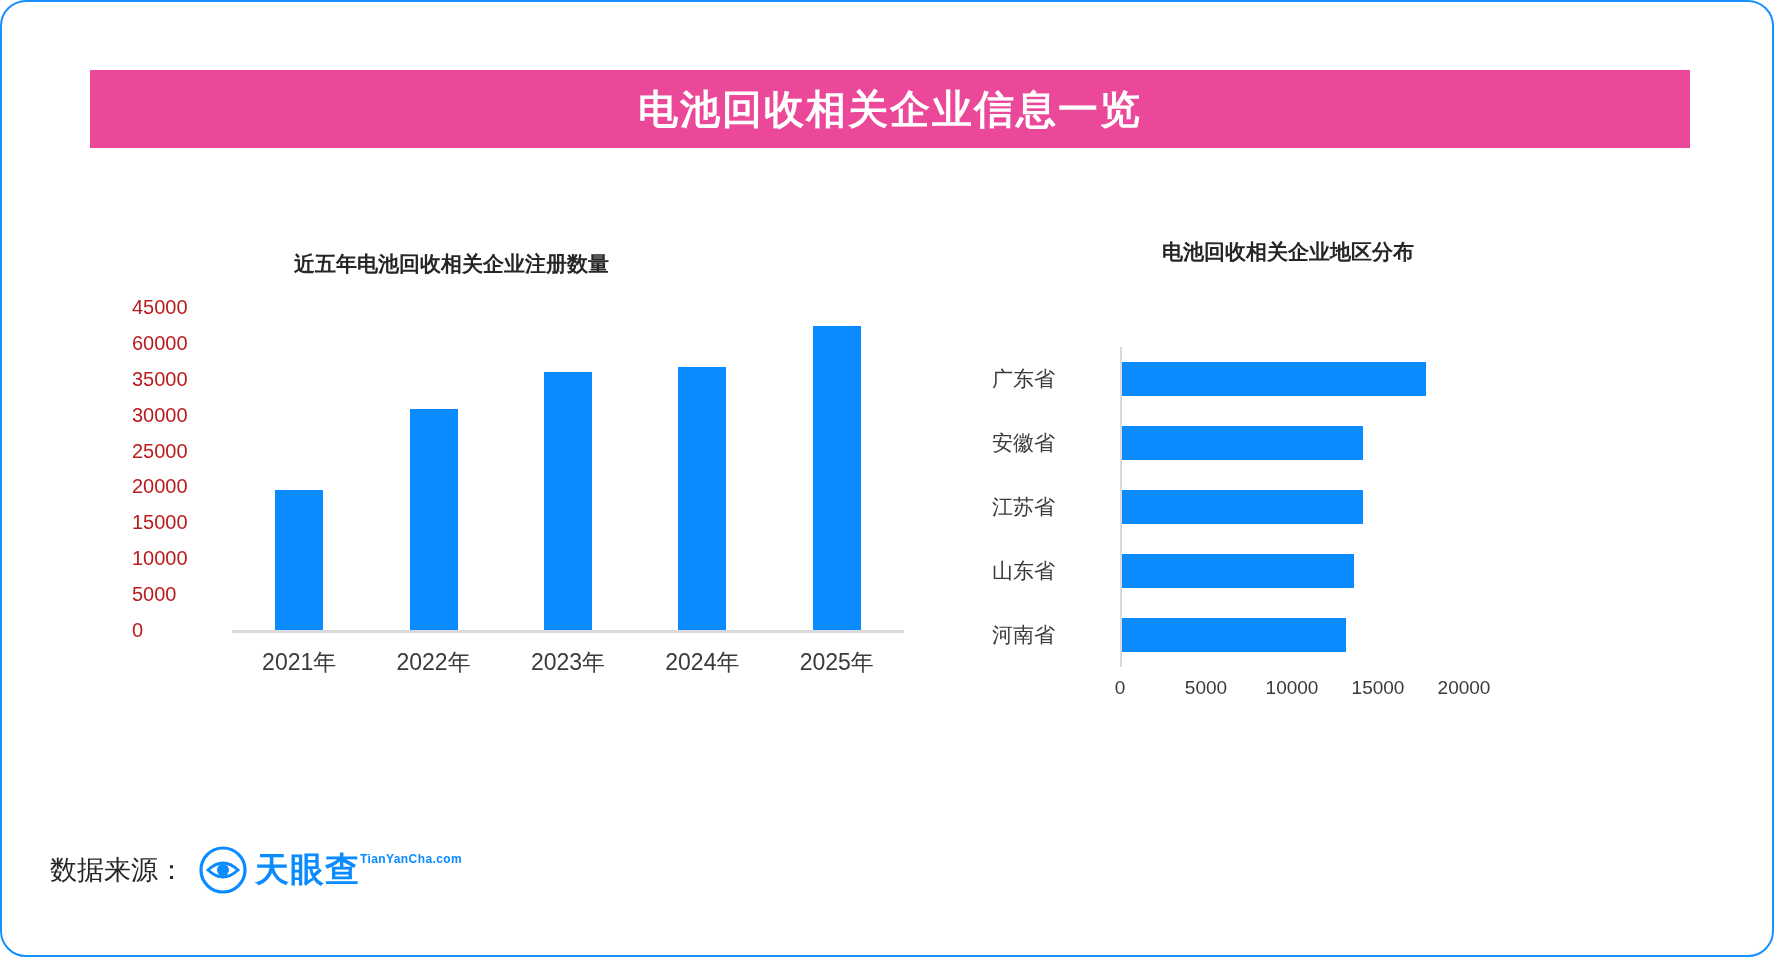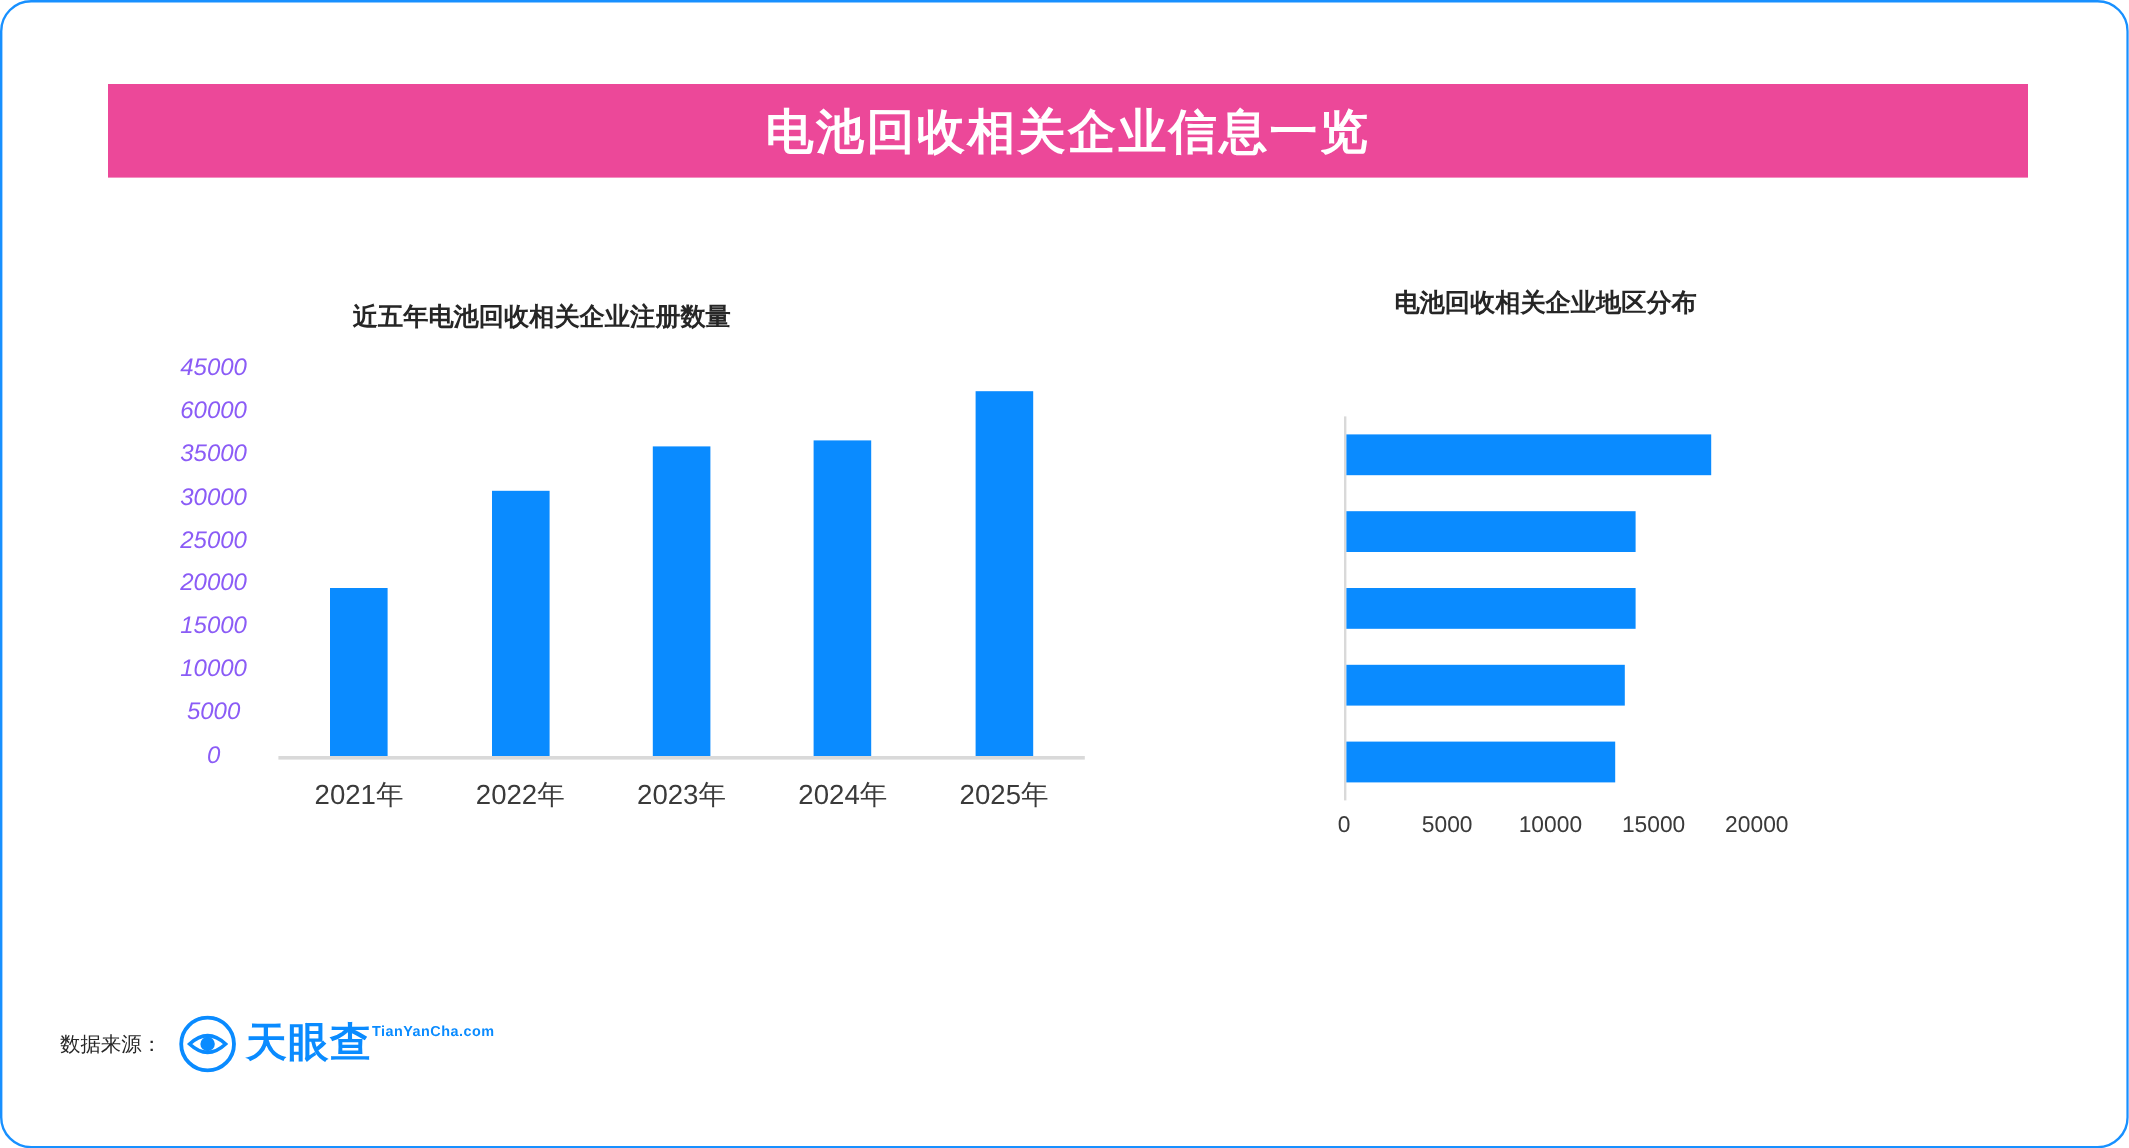--- a/index.html
+++ b/index.html
@@ -52,26 +52,25 @@
   }
   #left-ylabels {
     position: absolute;
     left: 0; top: 0;
     width: 92px; height: 358px;
   }
   #left-ylabels .ytick {
     position: absolute;
     right: 0;
     width: 92px;
-    text-align: center;
+    text-align: left;
     font-size: 20px;
-    color: #8b5cf6;
-    transform: translateY(-50%);
-    white-space: nowrap;
-    font-style: italic;
+    color: #b91c1c;
+    transform: translateY(-50%);
+    white-space: nowrap;
   }
   #left-plot {
     position: absolute;
     left: 100px; top: 0;
     width: 672px; height: 326px;
     border-bottom: 3px solid #d9d9d9;
     display: flex;
     align-items: flex-end;
     justify-content: space-around;
   }
@@ -149,21 +148,21 @@
   }
 
   
   #footer-source {
     position: absolute;
     left: 48px; top: 868px;
     display: flex; align-items: center;
     transform: translateY(-50%);
   }
   #source-label {
-    font-size: 17px;
+    font-size: 27px;
     color: #262626;
     white-space: nowrap;
     margin-right: 14px;
   }
   #tyc-logo {
     display: flex; align-items: center;
   }
   #tyc-mark {
     width: 48px; height: 48px;
     margin-right: 8px;
@@ -235,20 +234,27 @@
         <div class="xtick">2022年</div>
         <div class="xtick">2023年</div>
         <div class="xtick">2024年</div>
         <div class="xtick">2025年</div>
       </div>
   </div>
 
   <div class="chart-title" id="right-chart-title">电池回收相关企业地区分布</div>
 
   <div id="right-chart">
+    <div id="right-catlabels">
+        <div class="cat" style="top: 32px;">广东省</div>
+        <div class="cat" style="top: 96px;">安徽省</div>
+        <div class="cat" style="top: 160px;">江苏省</div>
+        <div class="cat" style="top: 224px;">山东省</div>
+        <div class="cat" style="top: 288px;">河南省</div>
+      </div>
     <div id="right-plot">
         <div class="hbar" title="广东省: 17700" style="width: 304.44px; top: 32px; background: rgb(10, 139, 255);"></div>
         <div class="hbar" title="安徽省: 14000" style="width: 240.8px; top: 96px; background: rgb(10, 139, 255);"></div>
         <div class="hbar" title="江苏省: 14000" style="width: 240.8px; top: 160px; background: rgb(10, 139, 255);"></div>
         <div class="hbar" title="山东省: 13500" style="width: 232.2px; top: 224px; background: rgb(10, 139, 255);"></div>
         <div class="hbar" title="河南省: 13000" style="width: 223.6px; top: 288px; background: rgb(10, 139, 255);"></div>
       </div>
     <div id="right-xlabels">
         <div class="xtick" style="left: 0px;">0</div>
         <div class="xtick" style="left: 86px;">5000</div>

